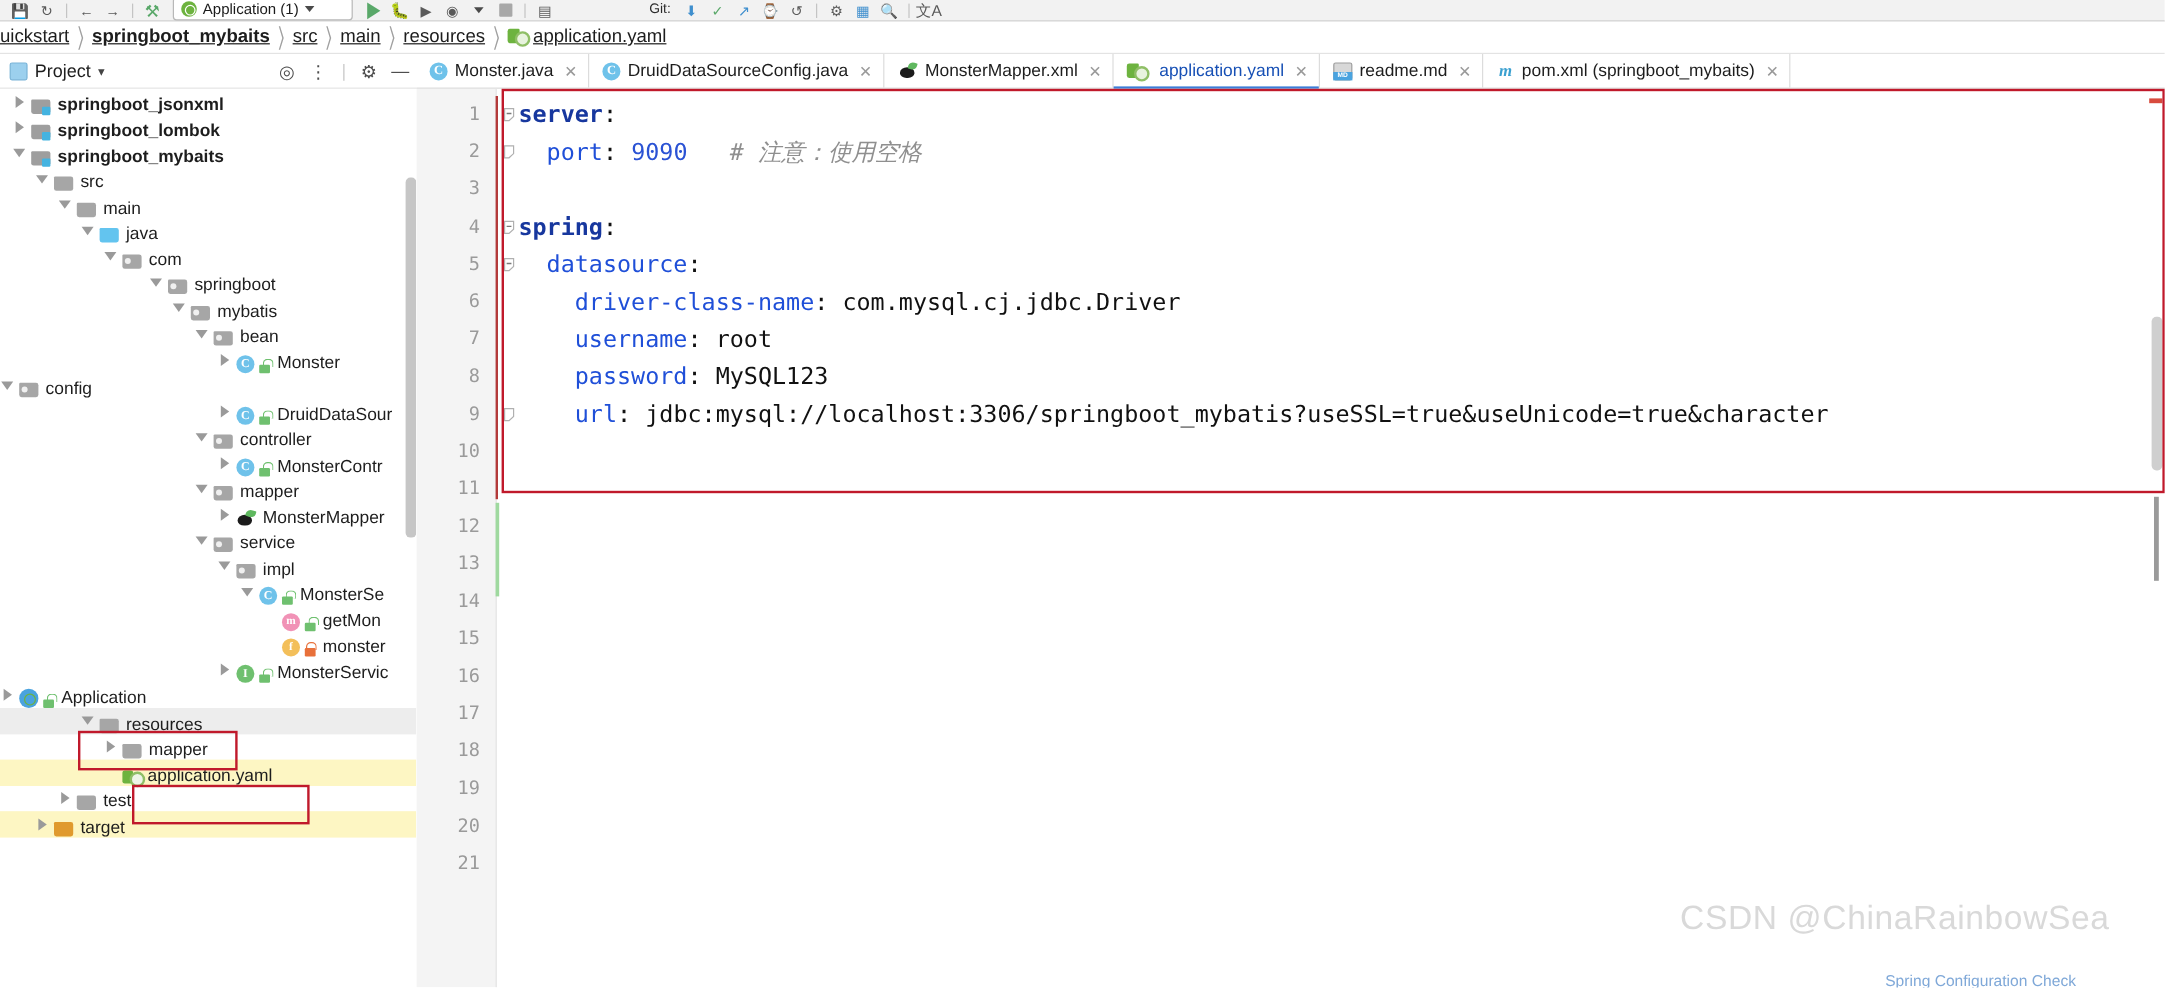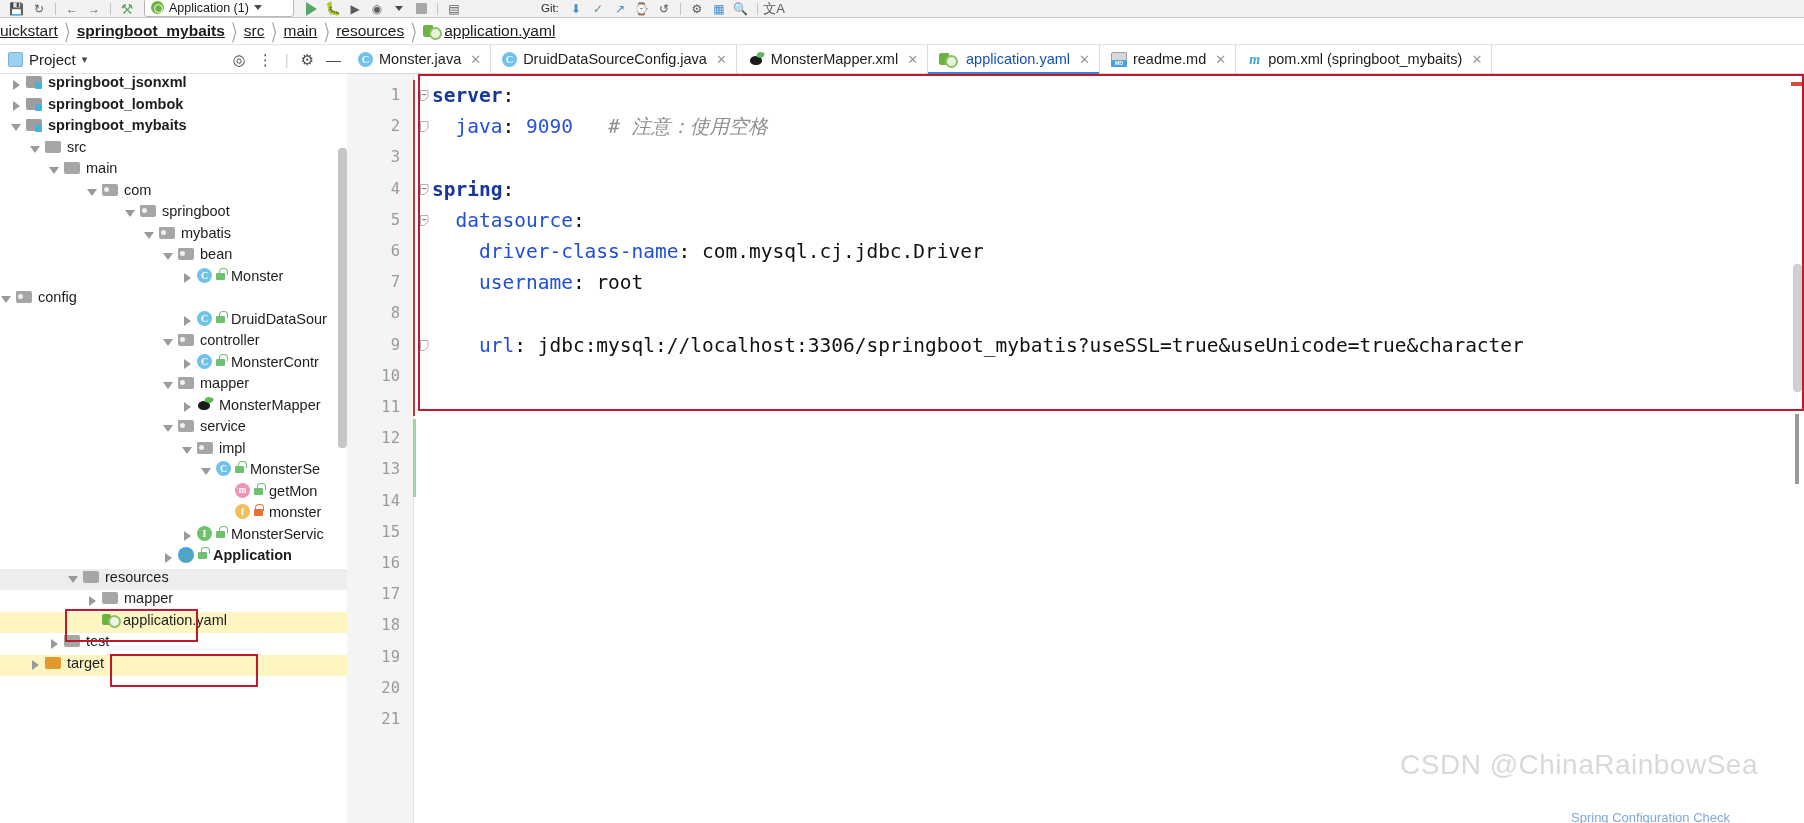--- a/index.html
+++ b/index.html
@@ -164,21 +164,21 @@
     font-family: "Liberation Serif", serif; line-height: 15px; text-align: center;
   }
 
   
   .tree {
     position: absolute; left: 0; top: 74px; width: 347px; height: 749px;
     background: #ffffff; overflow: hidden;
     font-size: 14.5px; color: #1d1d1d;
   }
   .trow {
-    height: 21.5px; display: flex; align-items: flex-start;
+    height: 21.5px; display: flex; align-items: flex-end;
     white-space: nowrap; position: relative;
   }
   .trow.sel-gray { background: #ededed; }
   .trow.sel-yellow { background: #fdf6c3; }
   .arrow {
     width: 12px; height: 21.5px; flex: 0 0 auto;
     display: flex; align-items: center; justify-content: center;
   }
   .arrow.right::before {
     content: ""; border-top: 5px solid transparent;
@@ -514,20 +514,25 @@
       <div class="trow" style="padding-left: 29px;">
         <span class="arrow down"></span>
         <span class="ic ic-folder" style="margin-left: 4px;"></span>
         <span class="tlabel">src</span>
       </div>
       <div class="trow" style="padding-left: 48px;">
         <span class="arrow down"></span>
         <span class="ic ic-folder" style="margin-left: 4px;"></span>
         <span class="tlabel">main</span>
       </div>
+      <div class="trow" style="padding-left: 67px;">
+        <span class="arrow down"></span>
+        <span class="ic ic-folder-blue" style="margin-left: 4px;"></span>
+        <span class="tlabel">java</span>
+      </div>
       <div class="trow" style="padding-left: 86px;">
         <span class="arrow down"></span>
         <span class="ic ic-pkg" style="margin-left: 4px;"></span>
         <span class="tlabel">com</span>
       </div>
       <div class="trow" style="padding-left: 124px;">
         <span class="arrow down"></span>
         <span class="ic ic-pkg" style="margin-left: 4px;"></span>
         <span class="tlabel">springboot</span>
       </div>
@@ -606,21 +611,21 @@
         <span class="ic-f" style="margin-left: 4px;">f</span>
         <span class="lock-red"></span>
         <span class="tlabel">monster</span>
       </div>
       <div class="trow" style="padding-left: 181px;">
         <span class="arrow right"></span>
         <span class="ic-i" style="margin-left: 4px;">I</span>
         <span class="lock-green"></span>
         <span class="tlabel">MonsterServic</span>
       </div>
-      <div class="trow" style="padding-left: 162px; font-weight: bold;">
+      <div class="trow" style="">
         <span class="arrow right"></span>
         <span class="ic-spring" style="margin-left: 4px;"></span>
         <span class="lock-green"></span>
         <span class="tlabel">Application</span>
       </div>
       <div class="trow sel-gray" style="padding-left: 67px;">
         <span class="arrow down"></span>
         <span class="ic ic-res" style="margin-left: 4px;"></span>
         <span class="tlabel">resources</span>
       </div>
@@ -671,26 +676,27 @@
         <div class="lnum" style="top: 505.2px;">17</div>
         <div class="lnum" style="top: 536.4px;">18</div>
         <div class="lnum" style="top: 567.6px;">19</div>
         <div class="lnum" style="top: 598.8px;">20</div>
         <div class="lnum" style="top: 630px;">21</div>
       </div>
     <div class="vstripe"></div>
     <div class="greenstripe"></div>
     <div class="codearea" id="codearea">
         <div class="cline" style="top: 6px;"><span class="kb">server</span><span class="v">:</span></div>
-        <div class="cline" style="top: 37.2px;"><span class="k">  java</span><span class="v">: </span><span class="num">9090</span><span class="cm">   # </span><span class="cm">注意：使用空格</span></div>
+        <div class="cline" style="top: 37.2px;"><span class="k">  port</span><span class="v">: </span><span class="num">9090</span><span class="cm">   # </span><span class="cm">注意：使用空格</span></div>
         <div class="cline" style="top: 68.4px;"></div>
         <div class="cline" style="top: 99.6px;"><span class="kb">spring</span><span class="v">:</span></div>
         <div class="cline" style="top: 130.8px;"><span class="k">  datasource</span><span class="v">:</span></div>
         <div class="cline" style="top: 162px;"><span class="k">    driver-class-name</span><span class="v">: </span><span class="v">com.mysql.cj.jdbc.Driver</span></div>
         <div class="cline" style="top: 193.2px;"><span class="k">    username</span><span class="v">: </span><span class="v">root</span></div>
+        <div class="cline" style="top: 224.4px;"><span class="k">    password</span><span class="v">: </span><span class="v">MySQL123</span></div>
         <div class="cline" style="top: 255.6px;"><span class="k">    url</span><span class="v">: </span><span class="v">jdbc:mysql://localhost:3306/springboot_mybatis?useSSL=true&amp;useUnicode=true&amp;character</span></div>
       </div>
 
     <div class="scrollbar-v">
       <div class="err-mark" style="top:8px;"></div>
       <div class="scroll-thumb" style="top:190px;height:128px;"></div>
       <div class="err-mark" style="top:340px;width:4px;height:70px;background:#9a9a9a;right:5px;"></div>
     </div>
   <div class="fold" style="top: 6px;">
         <svg width="11" height="13" viewBox="0 0 11 13">

